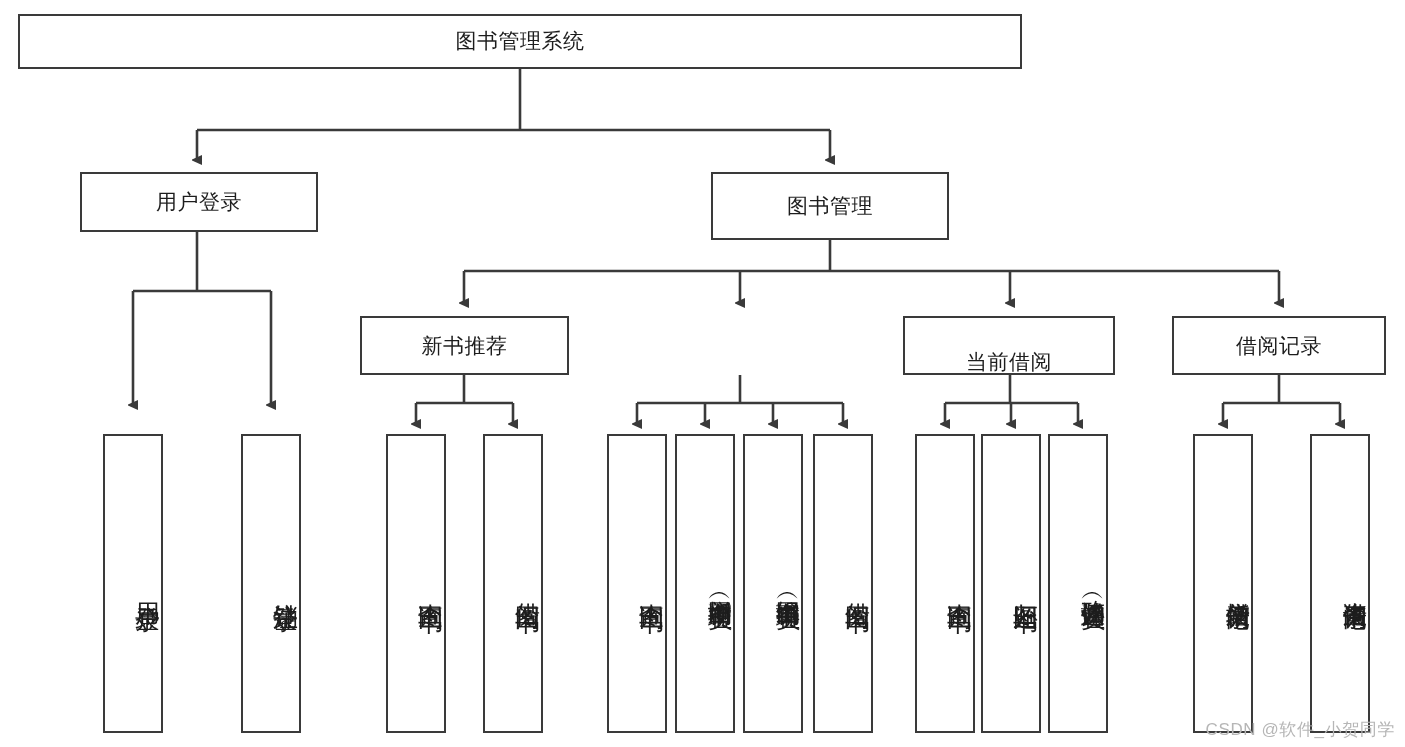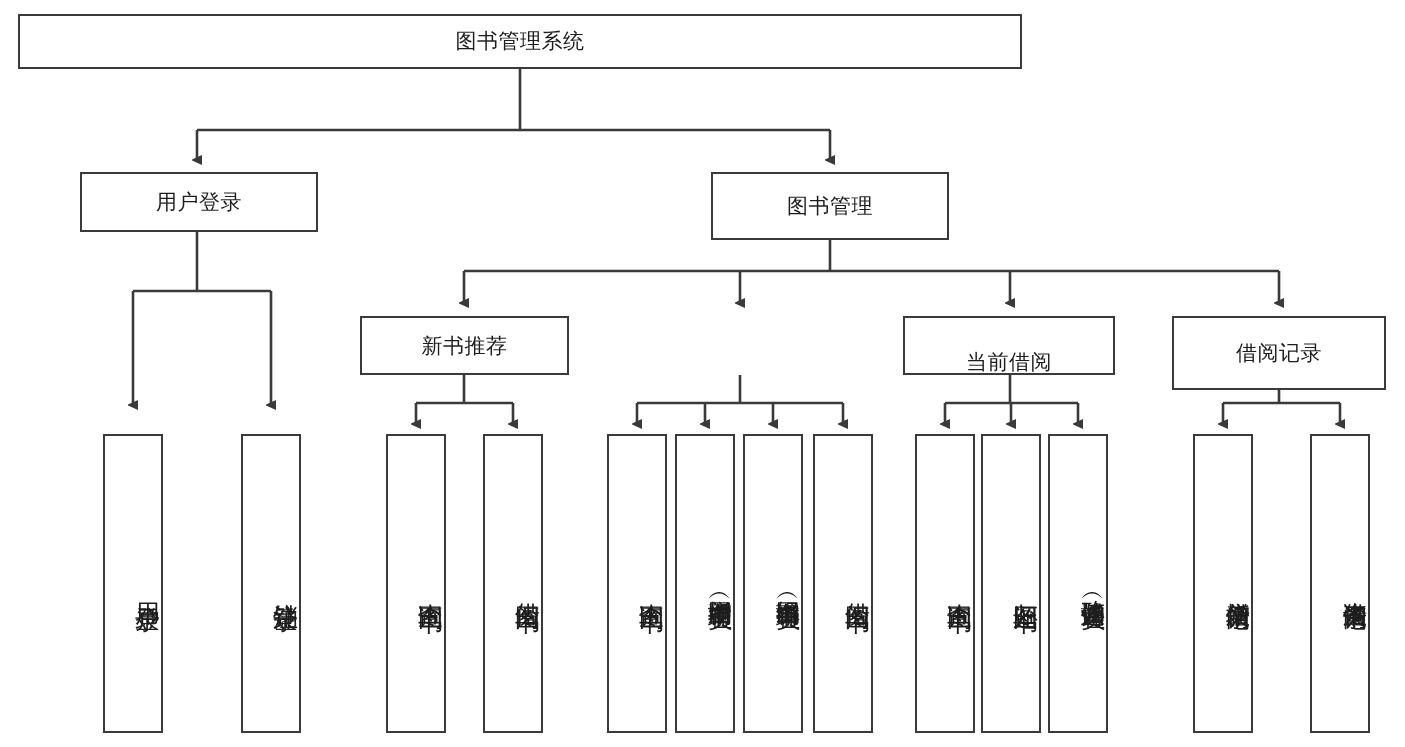--- a/index.html
+++ b/index.html
@@ -138,21 +138,21 @@
   <div class="node horizontal" style="left:711px; top:172px; width:238px; height:68px;">
     <span class="label">图书管理</span>
   </div>
 
   <div class="node horizontal" style="left:360px; top:316px; width:209px; height:59px;">
     <span class="label">新书推荐</span>
   </div>
   <div class="node horizontal" style="left:903px; top:316px; width:212px; height:59px;align-items:flex-end;">
     <span class="label">当前借阅</span>
   </div>
-  <div class="node horizontal" style="left:1172px; top:316px; width:214px; height:74px;">
+  <div class="node horizontal" style="left:1172px; top:316px; width:214px; height:59px;">
     <span class="label">借阅记录</span>
   </div>
 
   <div class="node vertical" style="left:103px; top:434px; width:60px; height:299px;">
     <span class="label">用户登录</span>
   </div>
   <div class="node vertical" style="left:241px; top:434px; width:60px; height:299px;">
     <span class="label">注销登录</span>
   </div>
 
@@ -186,13 +186,14 @@
     <span class="label">确认归还（管理员）</span>
   </div>
 
   <div class="node vertical tall-text" style="left:1193px; top:434px; width:60px; height:299px;">
     <span class="label">新增借阅记录</span>
   </div>
   <div class="node vertical tall-text" style="left:1310px; top:434px; width:60px; height:299px;">
     <span class="label">查询借阅记录</span>
   </div>
 
+  <div id="watermark">CSDN @软件_小贺同学</div>
 </div>
 
 </body></html>

